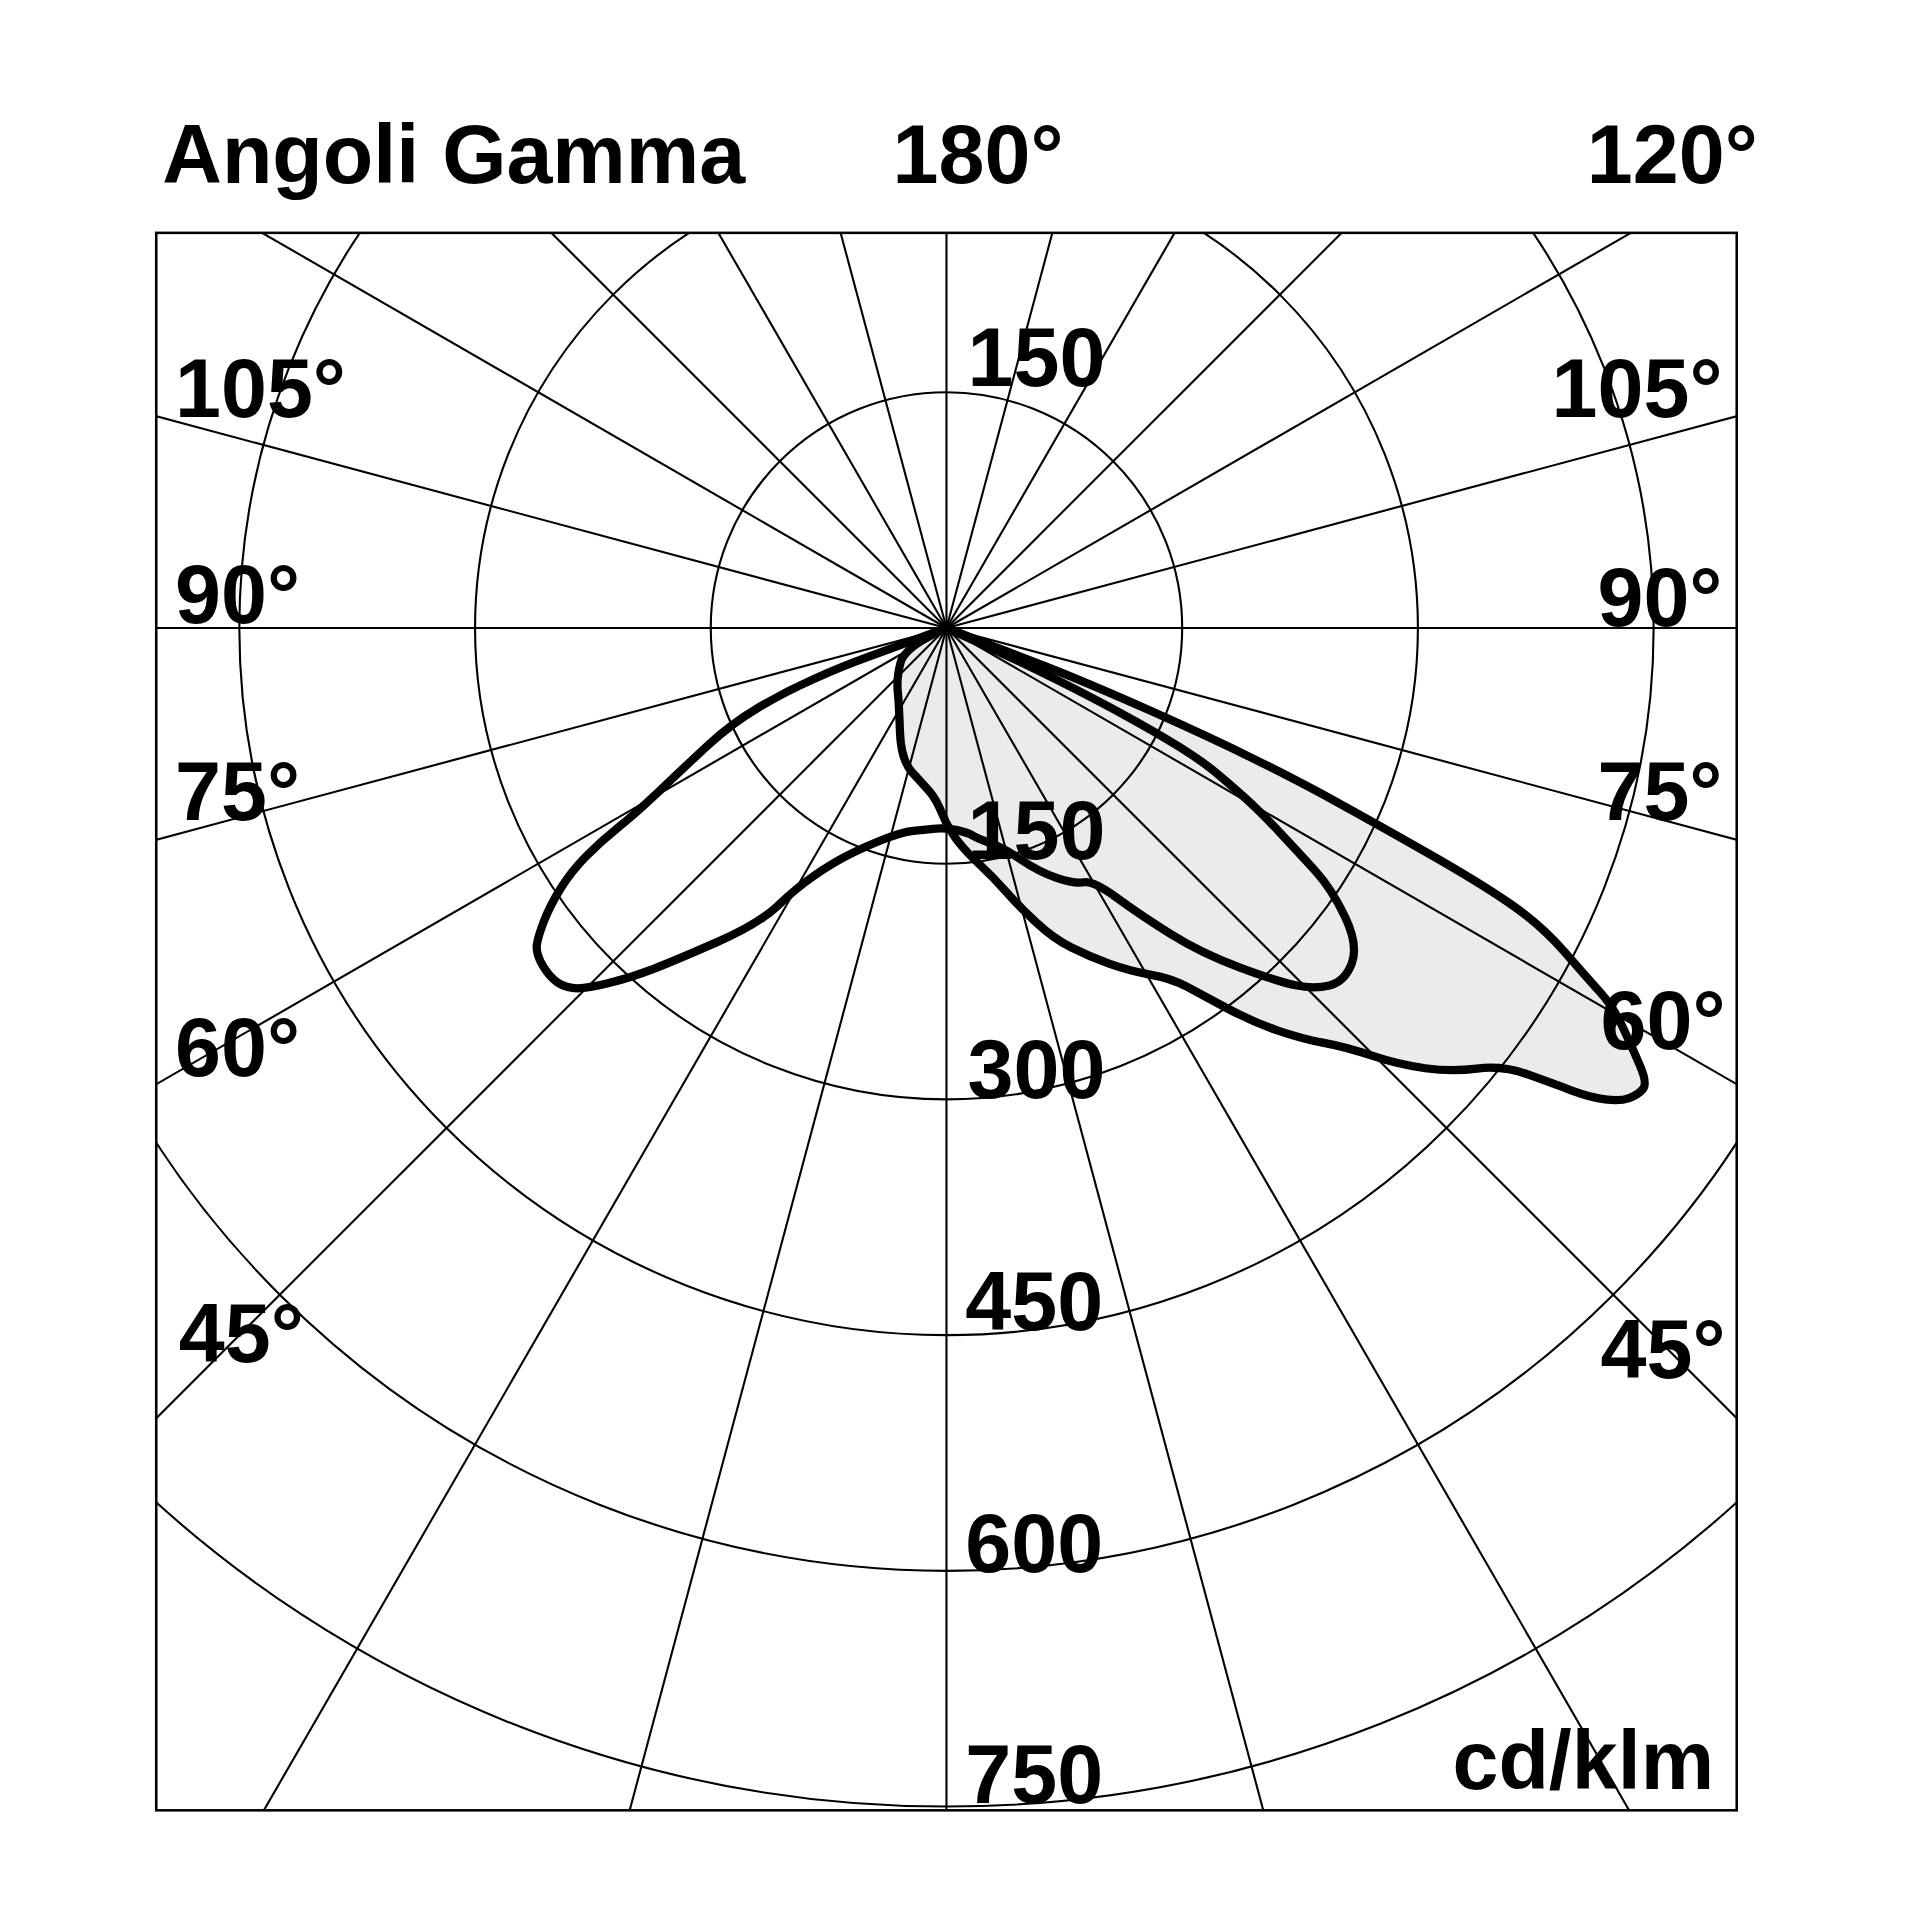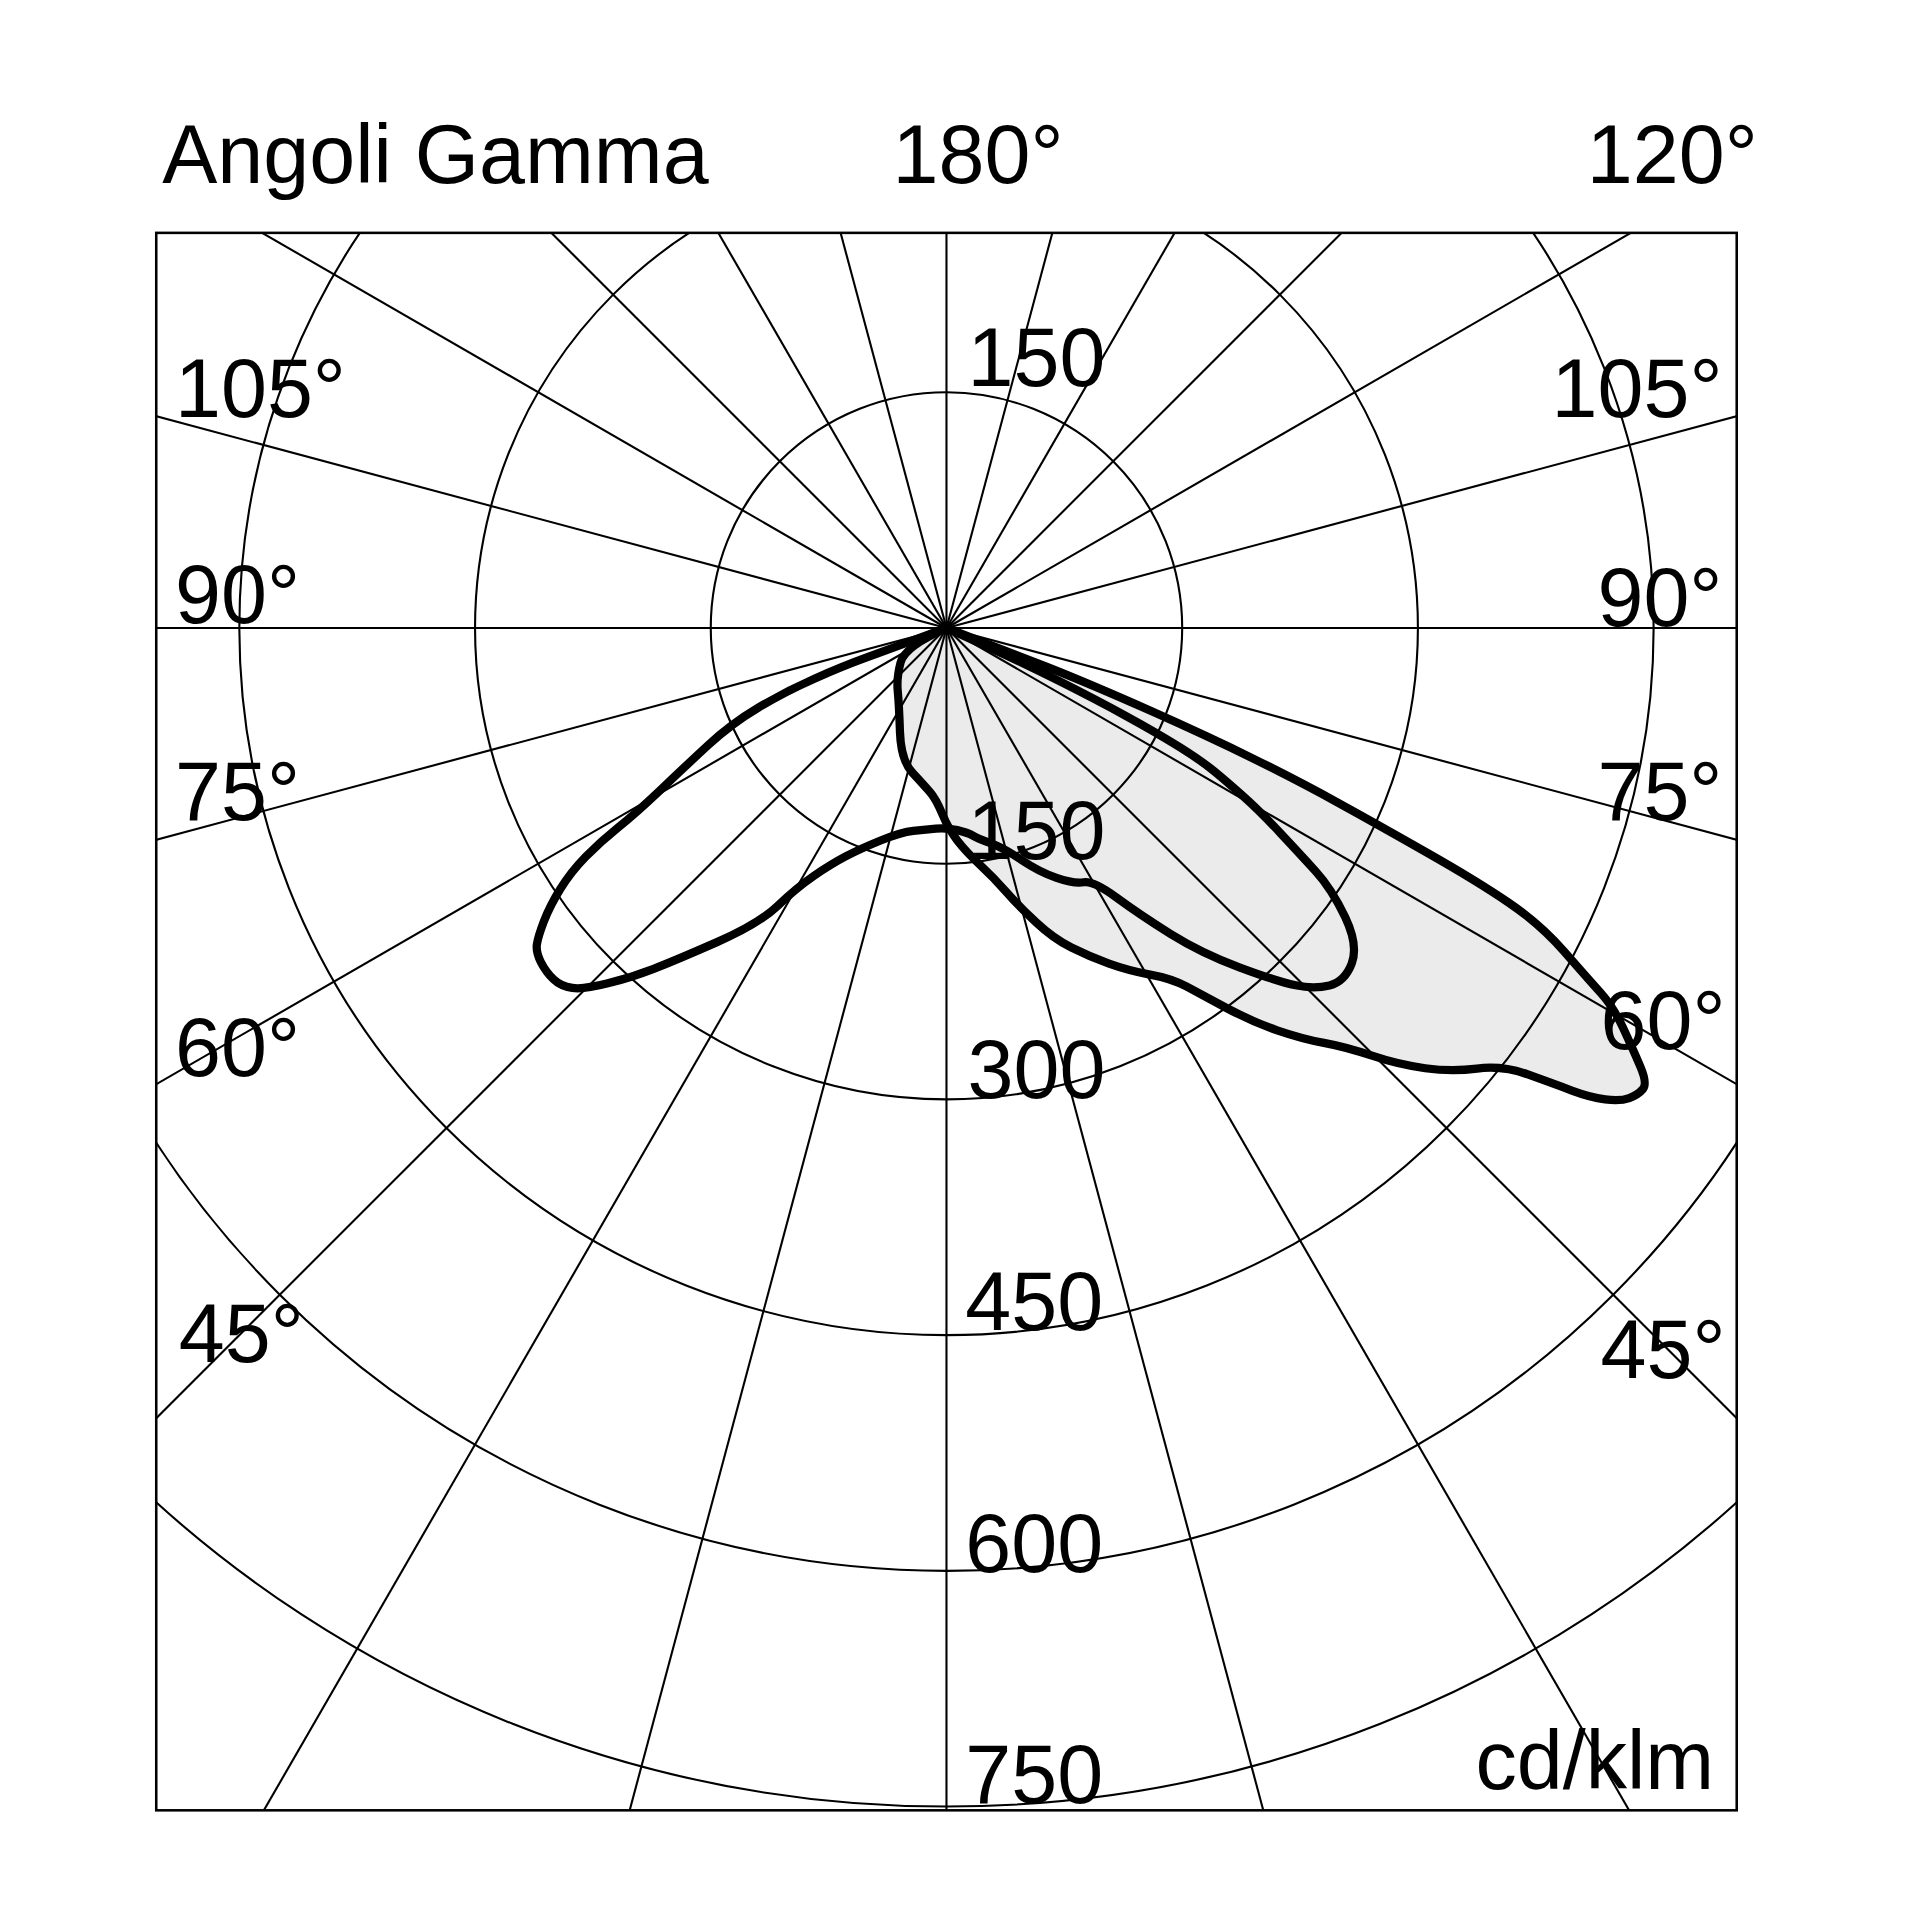--- a/index.html
+++ b/index.html
@@ -9,20 +9,21 @@
     width: 100%;
     height: 100%;
   }
   #stage {
     width: 100vw;
     height: 100vh;
     max-width: 100%;
     display: block;
     position: relative;
     background: #737373;
+    font-weight: bold;
   }
   #chart-root, #chart-root svg {
     width: 100%;
     height: 100%;
     display: block;
   }
   svg text {
     font-family: "Liberation Sans", "DejaVu Sans", sans-serif;
   }
 </style>

